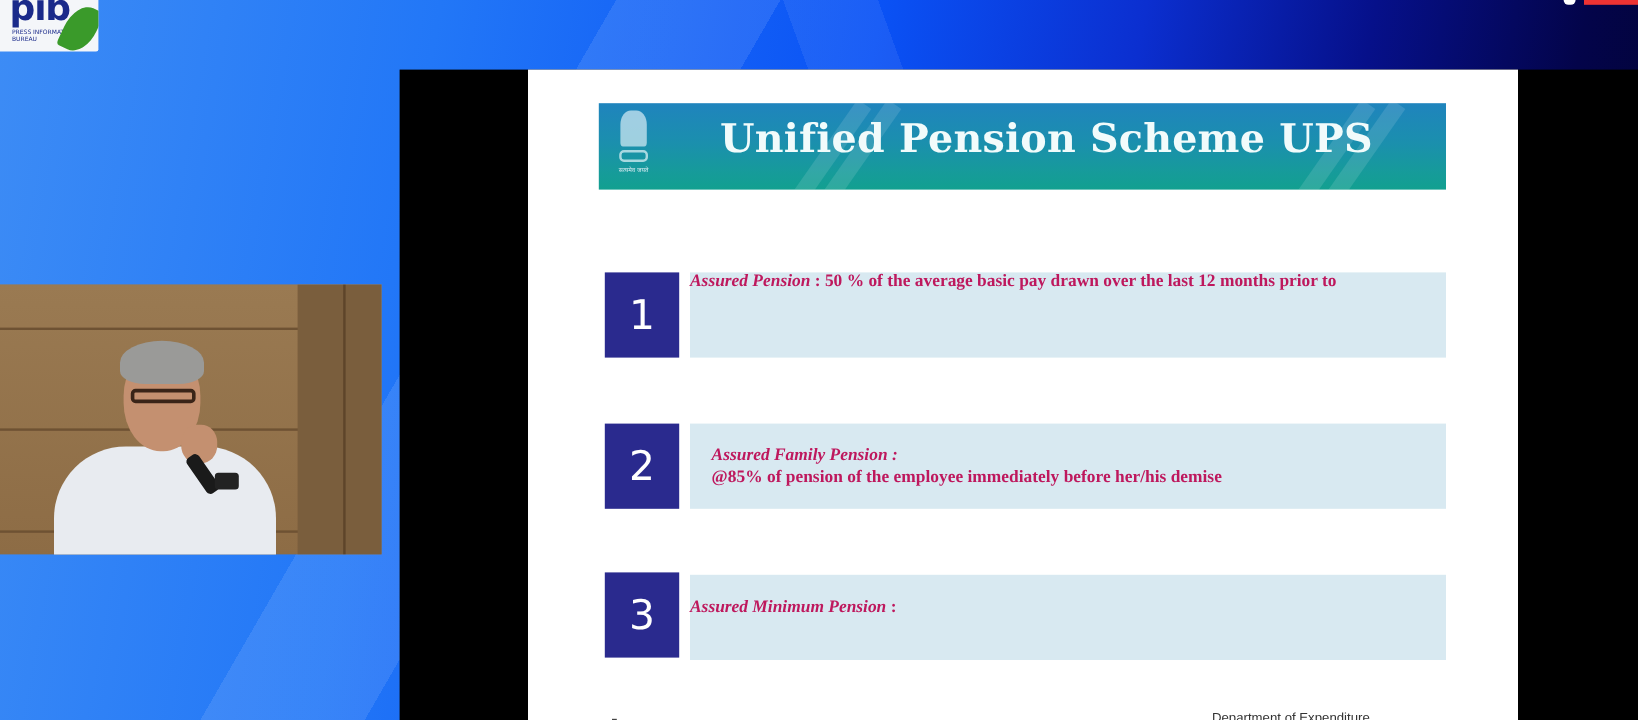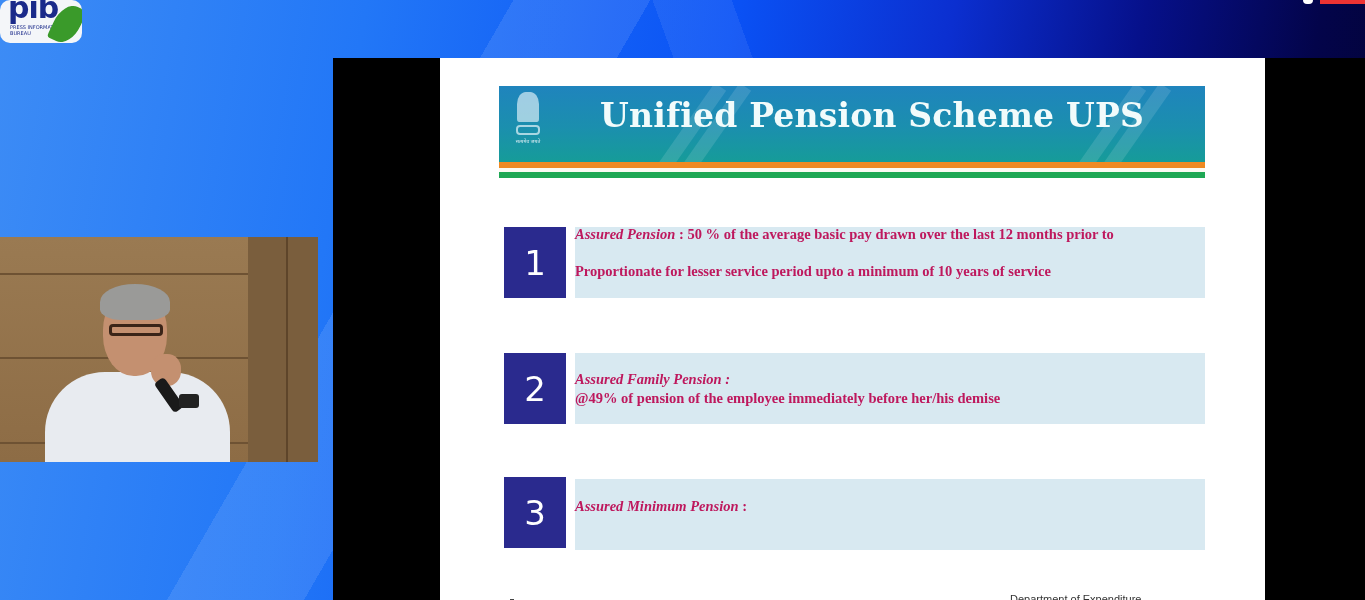--- a/index.html
+++ b/index.html
@@ -10,21 +10,21 @@
     background: linear-gradient(100deg, #3d8cf5 0%, #2277f7 25%, #0a52f5 50%, #0b2fd0 65%, #06108a 78%, #03044a 90%, #02032e 100%);
   }
   .rays {
     position: absolute; inset: 0; pointer-events: none;
     background:
       linear-gradient(120deg, transparent 0 30%, rgba(255,255,255,0.10) 30% 38%, transparent 38%),
       linear-gradient(70deg, transparent 0 55%, rgba(255,255,255,0.07) 55% 60%, transparent 60%);
   }
   .pib-logo {
     position: absolute; left: 0; top: 0; width: 82px; height: 43px;
-    background: #f4f6f9; border-bottom-right-radius: 2px; overflow: hidden; border-radius: 10px;
+    background: #f4f6f9; border-bottom-right-radius: 2px; overflow: hidden;
   }
   .pib-logo .pib-text {
     position: absolute; left: 8px; top: -10px; font-family: "DejaVu Sans", sans-serif;
     font-size: 30px; font-weight: bold; color: #1a2a8a; letter-spacing: -1px;
   }
   .pib-logo .pib-sub {
     position: absolute; left: 10px; top: 24px; font-family: "DejaVu Sans", sans-serif;
     font-size: 5px; color: #1a2a8a; width: 60px; line-height: 6px;
   }
   .pib-logo .leaf {
@@ -74,21 +74,21 @@
     position: absolute; left: 134px; top: 112px; width: 20px; height: 14px; background: #222; border-radius: 3px;
   }
 
   .slide-frame {
     position: absolute; left: 333px; top: 58px; width: 1032px; height: 542px; background: #000;
   }
   .slide {
     position: absolute; left: 440px; top: 58px; width: 825px; height: 542px; background: #ffffff;
   }
   .banner {
-    position: absolute; left: 59px; top: 28px; width: 706px; height: 92px;
+    position: absolute; left: 59px; top: 28px; width: 706px; height: 72px;
     background: linear-gradient(180deg, #1f84bd 0%, #1b8fae 45%, #169b9a 80%, #12a090 100%);
     overflow: hidden;
   }
   .banner .streak {
     position: absolute; top: -10px; width: 14px; height: 120px;
     background: rgba(255,255,255,0.12); transform: rotate(35deg);
   }
   .banner .emblem {
     position: absolute; left: 14px; top: 6px; width: 30px; height: 62px;
     color: #dfeff5; font-size: 9px; text-align: center; font-family: "DejaVu Sans", sans-serif;
@@ -184,30 +184,29 @@
   </div>
 
   <div class="item" style="top:169px">
     <div class="num">1</div>
     <div class="box"></div>
   </div>
   <div class="item" style="top:167px;">
     <div class="text" style="top:0;left:71px;position:absolute;">
       <span class="lbl">Assured Pension</span><span> : </span><span>50 % of the average basic pay drawn over the last 12 months prior to</span><br>
       <br>
-      <span>Proportionate for lesser service period upto a minimum of 10 years of service</span>
     </div>
   </div>
 
   <div class="item" style="top:295px">
     <div class="num">2</div>
     <div class="box"></div>
-    <div class="text" style="top:17px;left:71px;">
+    <div class="text" style="top:17px;left:71px;padding-left:18px;">
       <span class="lbl">Assured Family Pension :</span><br>
-      <span>@49% of pension of the employee immediately before her/his demise</span>
+      <span>@85% of pension of the employee immediately before her/his demise</span>
     </div>
   </div>
 
   <div class="item" style="top:419px">
     <div class="num">3</div>
     <div class="box" style="top:2px"></div>
     <div class="text" style="top:20px;left:71px;">
       <span class="lbl">Assured Minimum Pension</span><span> :</span><br>
     </div>
   </div>

